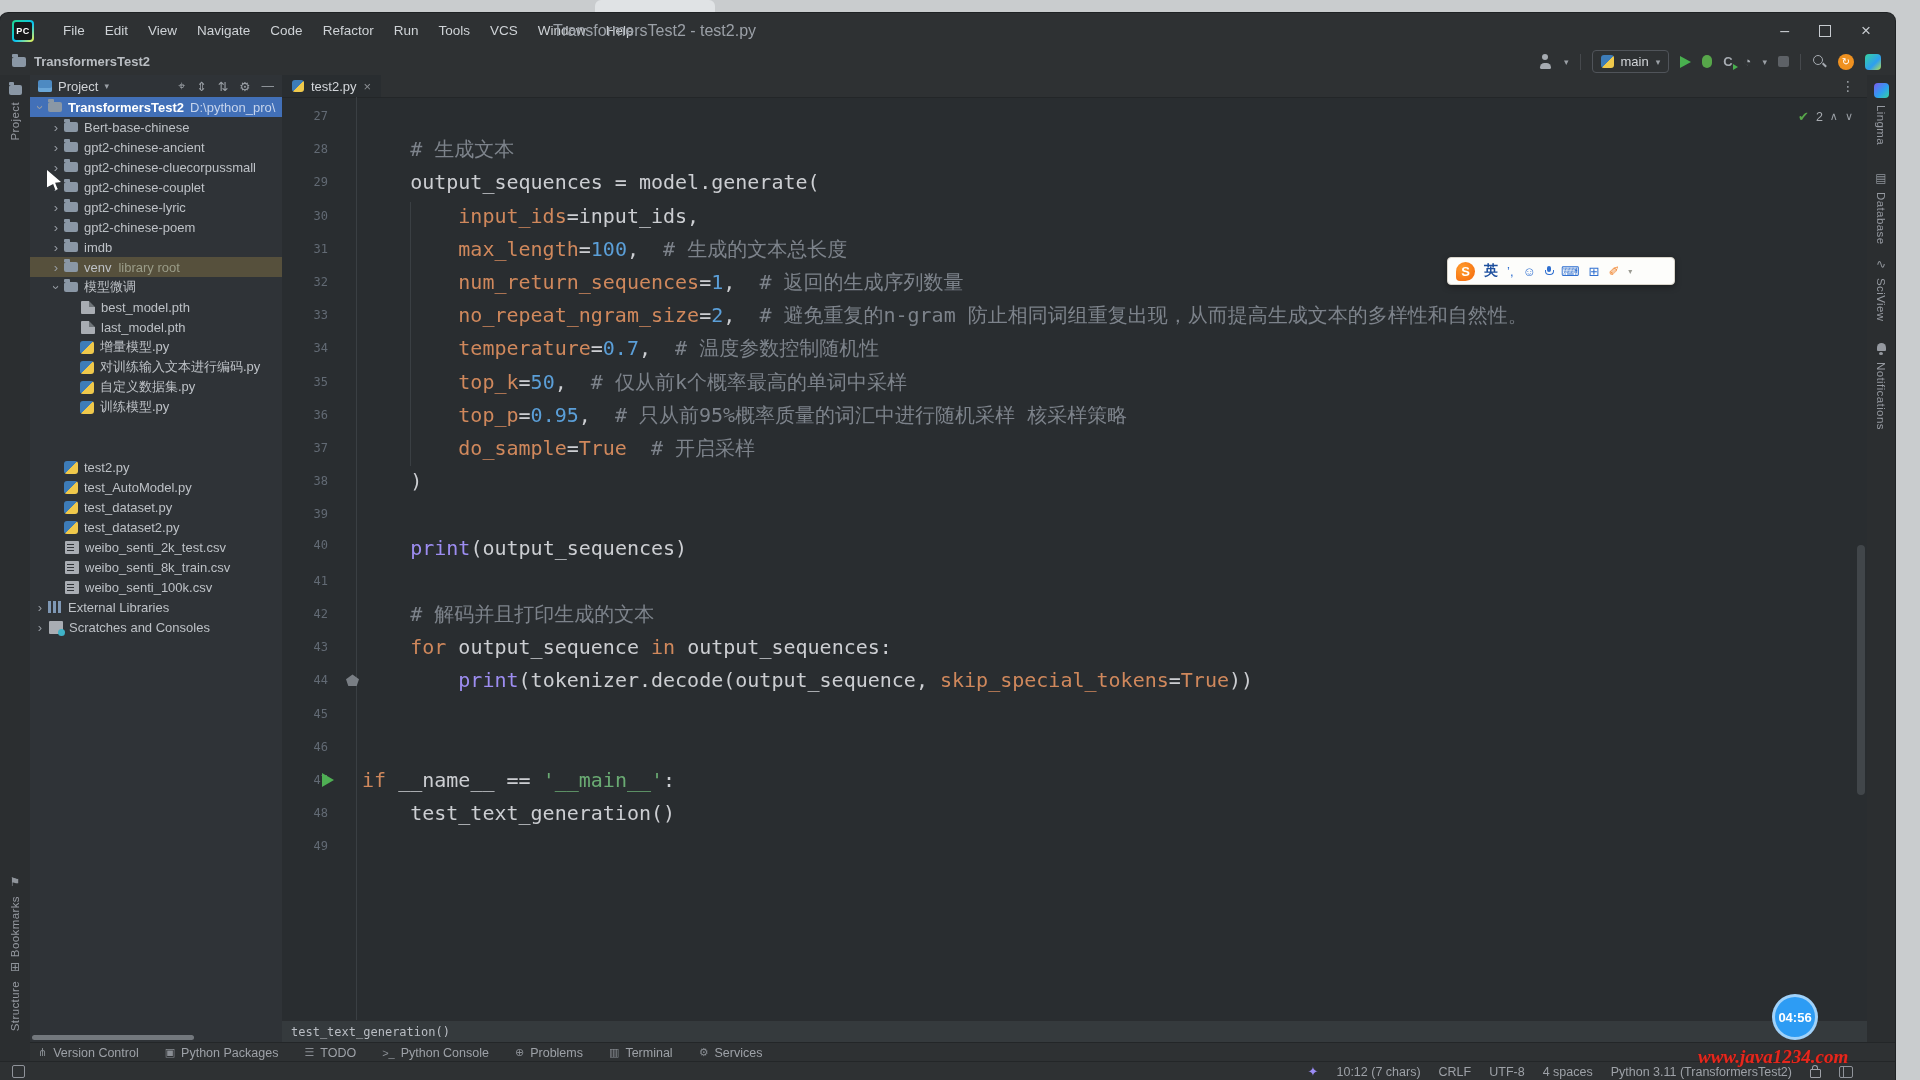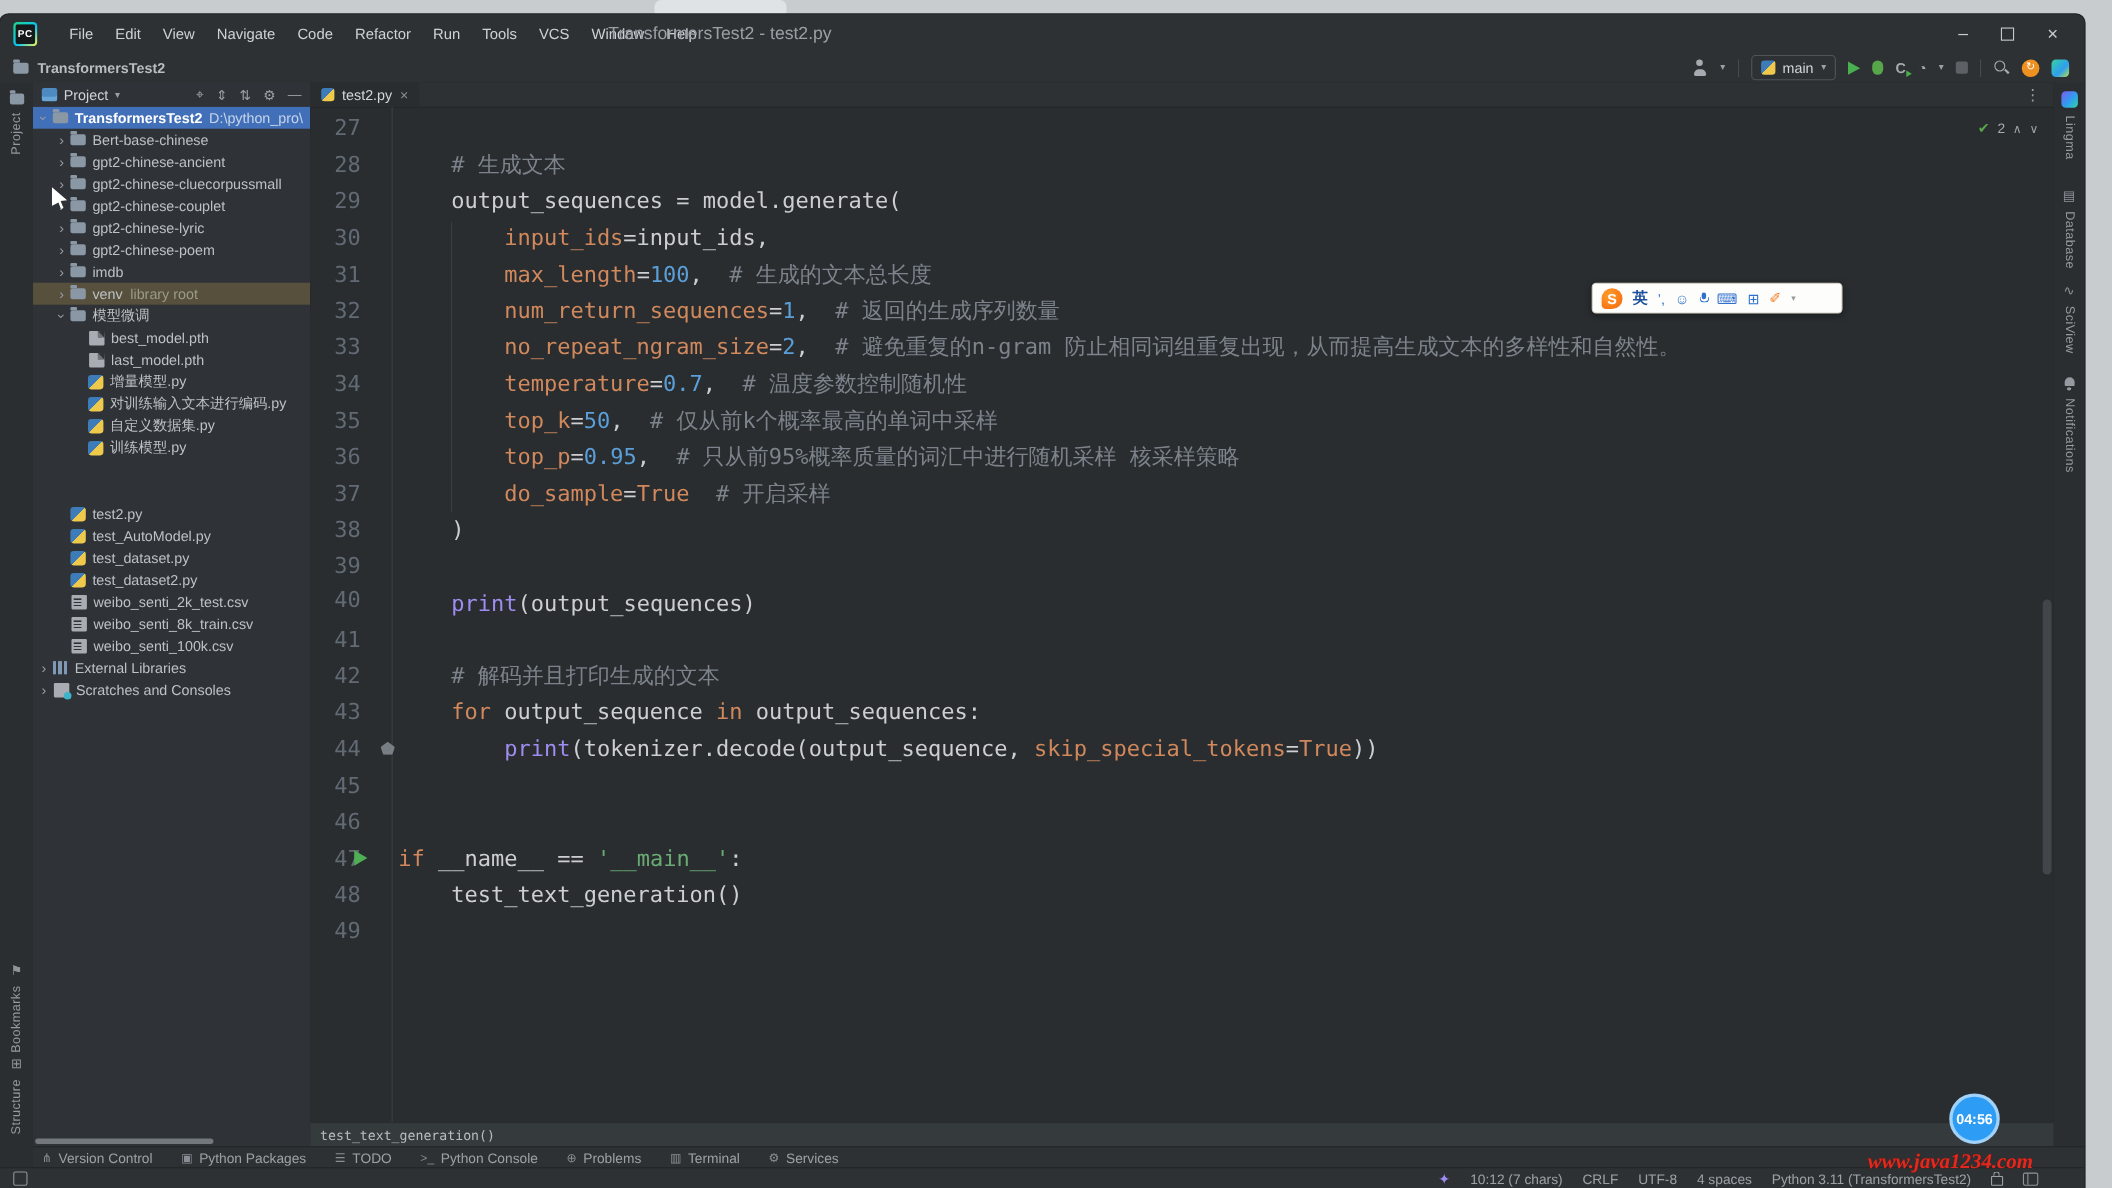--- a/index.html
+++ b/index.html
@@ -96,21 +96,21 @@
 
   
   .ezone{position:absolute;left:282px;top:62px;right:28px;bottom:60px;background:#292d30;overflow:hidden;}
   .tabbar{position:relative;height:22px;background:#2e3133;border-bottom:1px solid #232628;display:flex;align-items:center;}
   .tab{height:22px;display:flex;align-items:center;gap:7px;padding:0 10px;background:#292d30;color:#d3d6da;font-size:13px;}
   .tab .pyico{width:12px;height:12px;}
   .tclose{color:#8b8f94;font-size:13px;}
   .tabdots{margin-left:auto;color:#9ba0a6;padding-right:12px;font-size:14px;}
   .gutline{position:absolute;left:74px;top:22px;bottom:0;width:1px;background:#3a3f43;}
   .lnum{position:absolute;left:0;width:46px;text-align:right;font-family:"DejaVu Sans Mono","Liberation Mono",monospace;
-        font-size:20px;line-height:33px;color:#626a74;}
+        font-size:12px;line-height:33px;color:#626a74;}
   .cline{position:absolute;left:80px;font-family:"DejaVu Sans Mono","Liberation Mono",monospace;
          font-size:20px;line-height:33px;white-space:pre;color:#ccced2;}
   .sd{color:#ccced2;} .sc{color:#7d838b;} .sk{color:#d0885c;} .sn{color:#5b9fd8;} .sb{color:#9d8df1;} .ss{color:#6aab73;}
   .guide{position:absolute;left:128px;top:127px;height:264px;width:1px;background:#3a3f43;}
   .runarrow{position:absolute;left:40px;width:0;height:0;border-left:12px solid #4faf54;border-top:7px solid transparent;border-bottom:7px solid transparent;}
   .penta{position:absolute;left:64px;width:13px;height:12px;background:#878d93;opacity:.85;
          clip-path:polygon(50% 0,100% 40%,81% 100%,19% 100%,0 40%);}
   .iwidget{position:absolute;left:1516px;top:34px;display:flex;align-items:center;gap:7px;font-size:12.5px;color:#a7abb0;}
   .iwidget .chk{color:#57a64a;font-size:13px;}
   .iwidget .ud{color:#9ba0a6;font-size:11px;}

